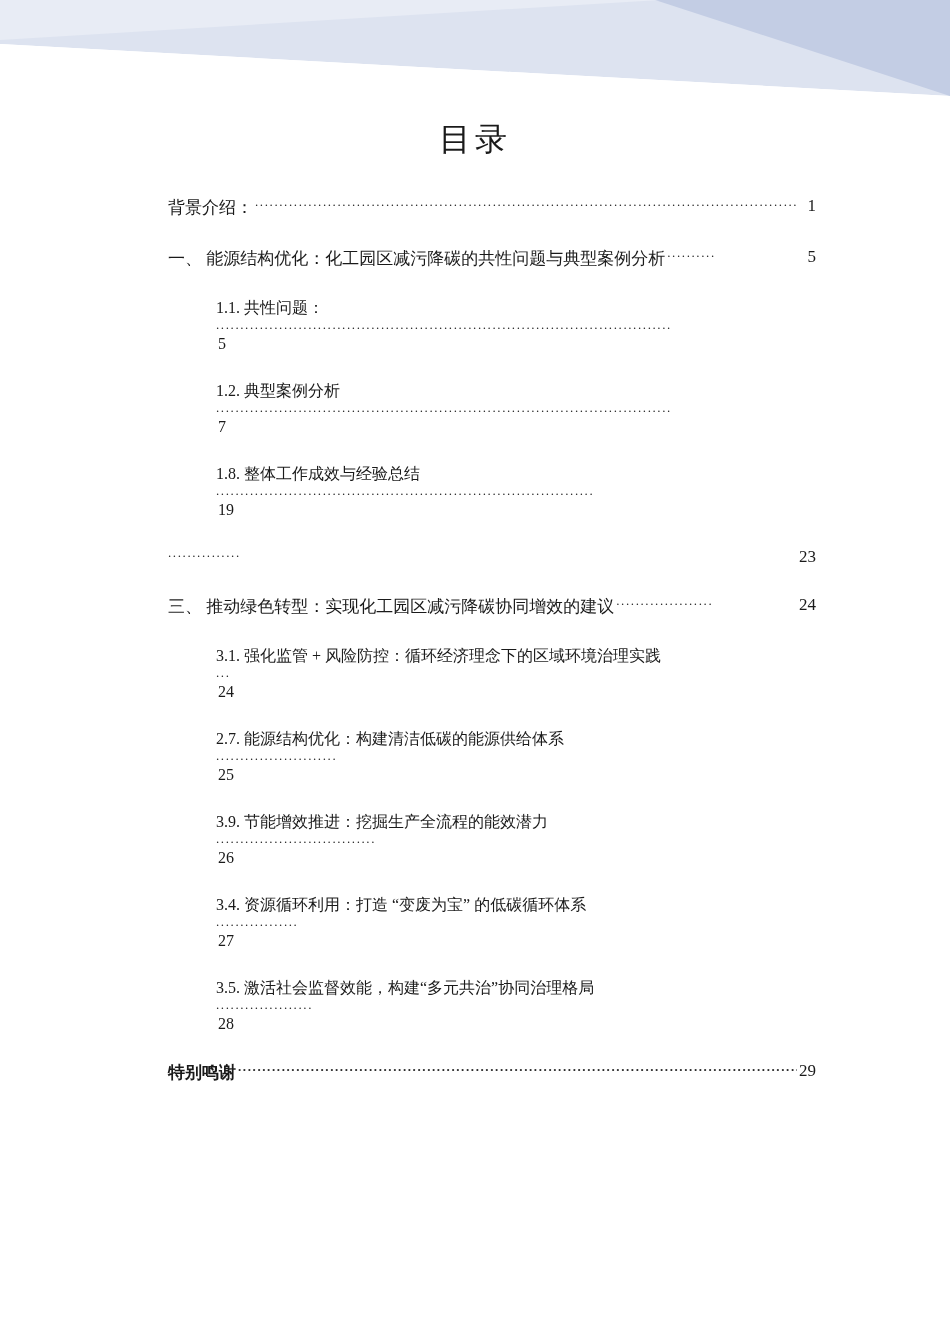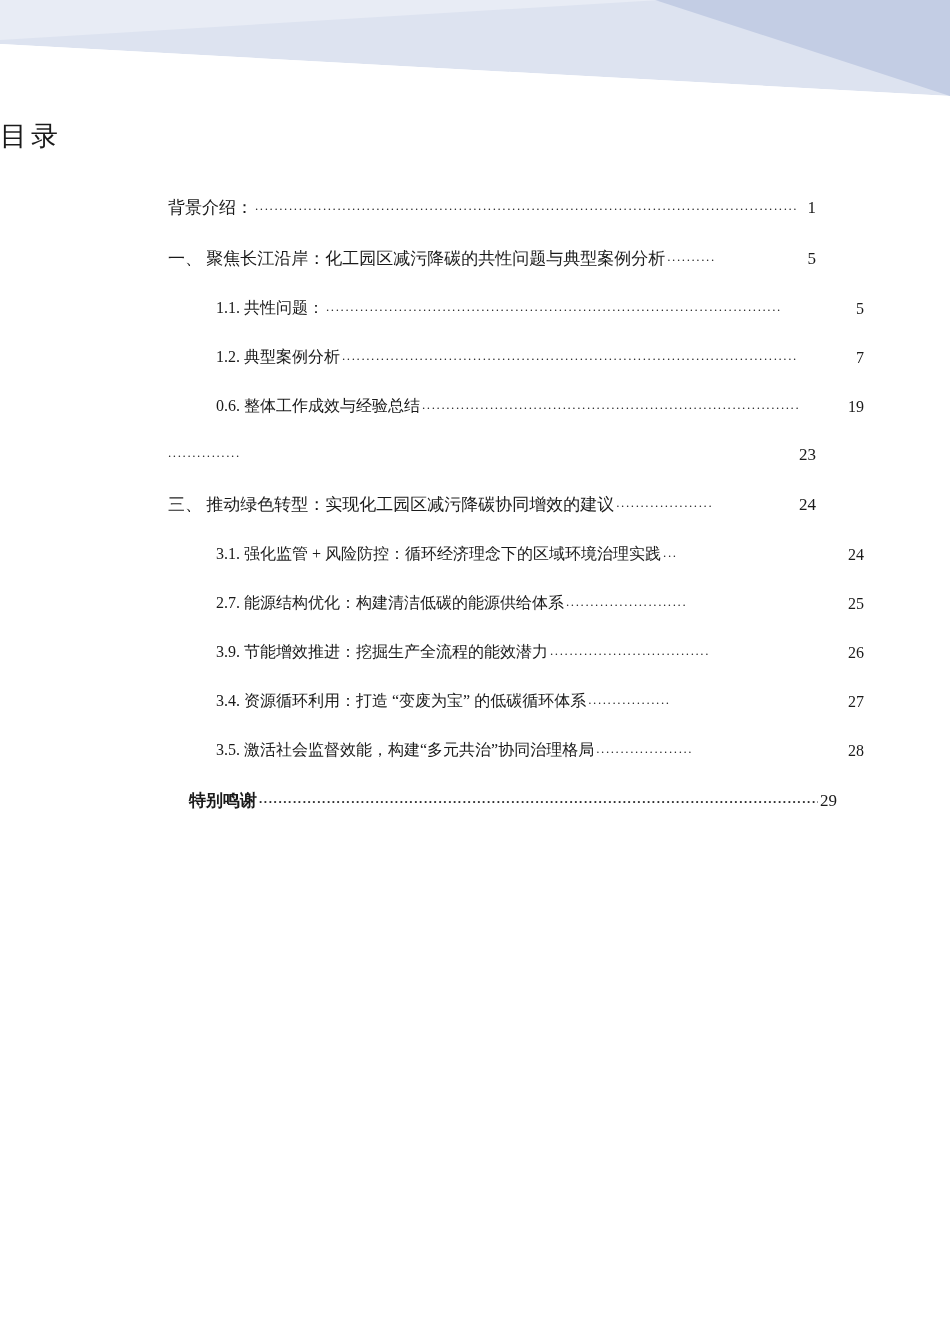--- a/index.html
+++ b/index.html
@@ -35,37 +35,38 @@
   .banner svg {
     display: block;
   }
 
   
   .doc-title {
     position: absolute;
     top: 118px;
     left: 0;
     width: 950px;
+    text-align: center;
     font-family: "Liberation Serif", serif;
-    font-size: 27px;
+    font-size: 32px;
     letter-spacing: 4px;
     color: #1a1a1a;
   }
 
   
   .toc {
     position: absolute;
     top: 196px;
     left: 168px;
     width: 648px;
   }
 
   .toc-entry {
     display: flex;
-    align-items: center;
+    align-items: flex-start;
     width: 100%;
     color: #1a1a1a;
     white-space: nowrap;
   }
 
   .toc-entry .label {
     flex: 0 0 auto;
     padding-right: 2px;
   }
   .toc-entry .leader {
@@ -91,26 +92,26 @@
     font-weight: normal;
   }
   .lvl-1 {
     font-size: 17px;
     margin-bottom: 28px;
   }
   .lvl-2 {
     font-size: 16px;
     margin-bottom: 28px;
     padding-left: 48px;
+    flex-direction: column;
   }
   .lvl-last {
     font-size: 17px;
     font-weight: bold;
     margin-bottom: 0;
-    margin-left: 21px;
   }
   .lvl-1 .page-num, .lvl-0 .page-num, .lvl-2 .page-num {
     font-weight: normal;
   }
   .bold-num { font-weight: normal; }
 
   .spacer-top-26 { margin-top: 26px; }
 </style>
 </head>
 <body>
@@ -130,39 +131,39 @@
 
   <div class="toc">
 
     <div class="toc-entry lvl-0">
       <span class="label">背景介绍：</span>
       <span class="leader">................................................................................................................</span>
       <span class="page-num">1</span>
     </div>
 
     <div class="toc-entry lvl-1">
-      <span class="label">一、 聚焦长江沿岸：化工园区减污降碳的共性问题与典型案例分析</span>
+      <span class="label">一、 能源结构优化：化工园区减污降碳的共性问题与典型案例分析</span>
       <span class="leader">..........</span>
       <span class="page-num bold-num">5</span>
     </div>
 
     <div class="toc-entry lvl-2">
       <span class="label">1.1. 共性问题：</span>
       <span class="leader">..............................................................................................</span>
       <span class="page-num">5</span>
     </div>
 
     <div class="toc-entry lvl-2">
       <span class="label">1.2. 典型案例分析</span>
       <span class="leader">..............................................................................................</span>
       <span class="page-num">7</span>
     </div>
 
     <div class="toc-entry lvl-2">
-      <span class="label">0.6. 整体工作成效与经验总结</span>
+      <span class="label">1.8. 整体工作成效与经验总结</span>
       <span class="leader">..............................................................................</span>
       <span class="page-num bold-num">19</span>
     </div>
 
     <div class="toc-entry lvl-1">
       <span class="leader">...............</span>
       <span class="page-num bold-num">23</span>
     </div>
 
     <div class="toc-entry lvl-1">

